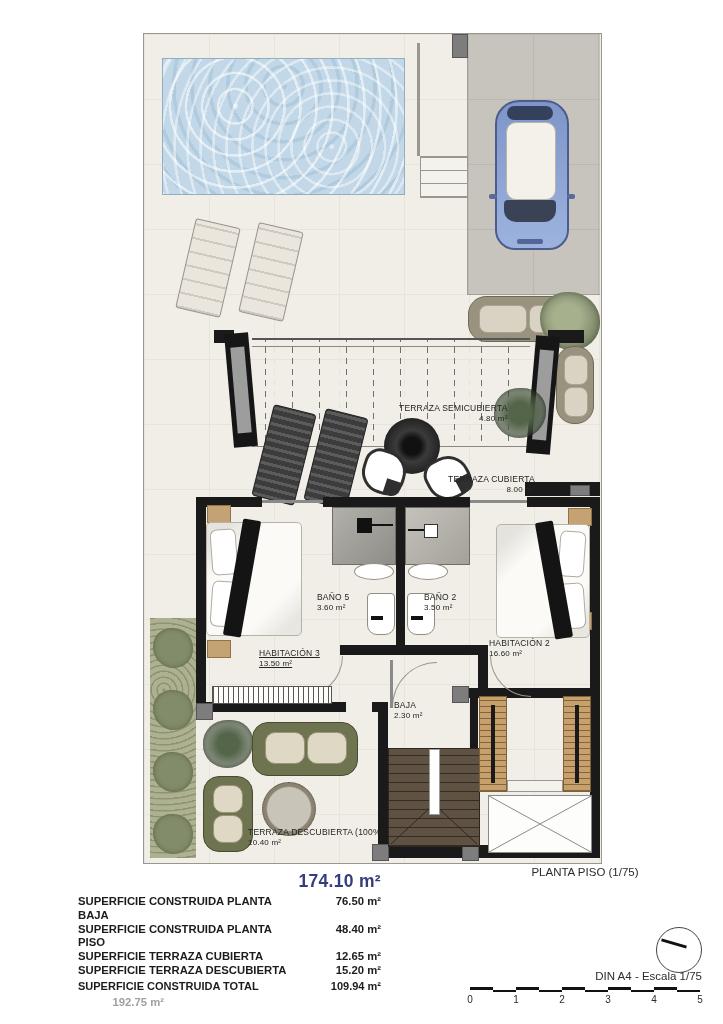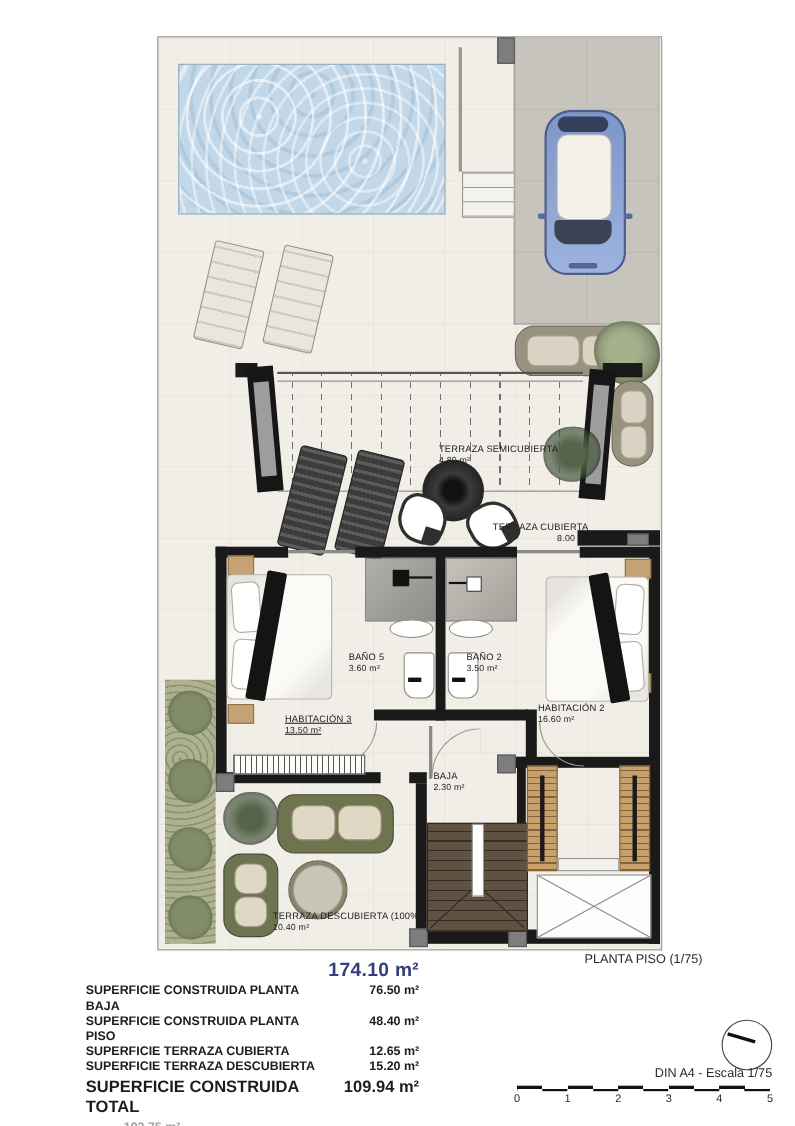--- a/index.html
+++ b/index.html
@@ -90,21 +90,21 @@
         background-image:repeating-linear-gradient(90deg,#555 0 1px,transparent 1px 5px);}
   
   .rlabel{font-size:8.5px;line-height:1.3;color:#232323;letter-spacing:.2px;white-space:nowrap;}
   .rlabel .area{font-size:8px;}
   
   .plan-caption{left:500px;top:866px;width:170px;text-align:center;font-size:11.5px;color:#2b2b2b;}
   .sum{left:78px;top:871px;width:303px;}
   .sum-title{text-align:right;font-size:17.5px;font-weight:bold;color:#353d7d;margin-bottom:3px;letter-spacing:.3px;}
   .sum-row{display:flex;justify-content:space-between;font-size:11.3px;font-weight:bold;line-height:1.22;color:#1c1c1c;}
   .sum-row .v{width:86px;text-align:right;}
-  .sum-total{font-size:15px;margin-top:2px;}
+  .sum-total{font-size:11px;margin-top:2px;}
   .sum-comp{color:#a2a09c;margin-top:3px;}
   .compass{left:656px;top:927px;width:44px;height:44px;border:1.5px solid #444;border-radius:50%;background:#fff;}
   .needle{position:absolute;left:4px;top:14px;width:26px;height:3px;background:#111;transform:rotate(16deg);}
   .scale-label{left:558px;top:970px;width:144px;text-align:right;font-size:11.5px;color:#2b2b2b;}
   .sbar{left:470px;top:987px;width:230px;height:5px;}
   .sb-top{height:2.5px;background:repeating-linear-gradient(90deg,#111 0 23px,transparent 23px 46px);}
   .sb-bot{height:2.5px;background:repeating-linear-gradient(90deg,#111 0 23px,transparent 23px 46px);
           background-position:23px 0;}
   .tick{position:absolute;top:994px;width:20px;margin-left:-10px;text-align:center;font-size:10px;color:#2b2b2b;}
 </style>
@@ -156,21 +156,21 @@
   <div class="abs wall" style="left:525px;top:482px;width:75px;height:14px;"></div>
   <div class="abs pillar" style="left:570px;top:485px;width:18px;height:9px;"></div>
 
   <div class="abs lounger-dark" style="left:262px;top:408px;transform:rotate(14deg);"></div>
   <div class="abs lounger-dark" style="left:314px;top:412px;transform:rotate(14deg);"></div>
   <div class="abs round-table" style="left:384px;top:418px;"></div>
   <div class="abs chair" style="left:362px;top:450px;transform:rotate(18deg);"></div>
   <div class="abs chair" style="left:426px;top:456px;transform:rotate(-28deg);"></div>
   <div class="abs plant-dark" style="left:494px;top:388px;width:52px;height:50px;"></div>
 
-  <div class="abs rlabel" style="left:399px;top:403px;">
+  <div class="abs rlabel" style="left:399px;top:403px;text-align:right;">
     <div>TERRAZA SEMICUBIERTA</div>
       <div class="area">4.80 m²</div>
   </div>
   <div class="abs rlabel" style="left:440px;top:474px;width:95px;text-align:right;">
     <div>TERRAZA CUBIERTA</div>
       <div class="area">8.00 m²</div>
   </div>
 
   <div class="abs wall" style="left:196px;top:497px;width:66px;height:10px;"></div>
   <div class="abs door-leaf" style="left:262px;top:500px;width:61px;height:3px;"></div>

